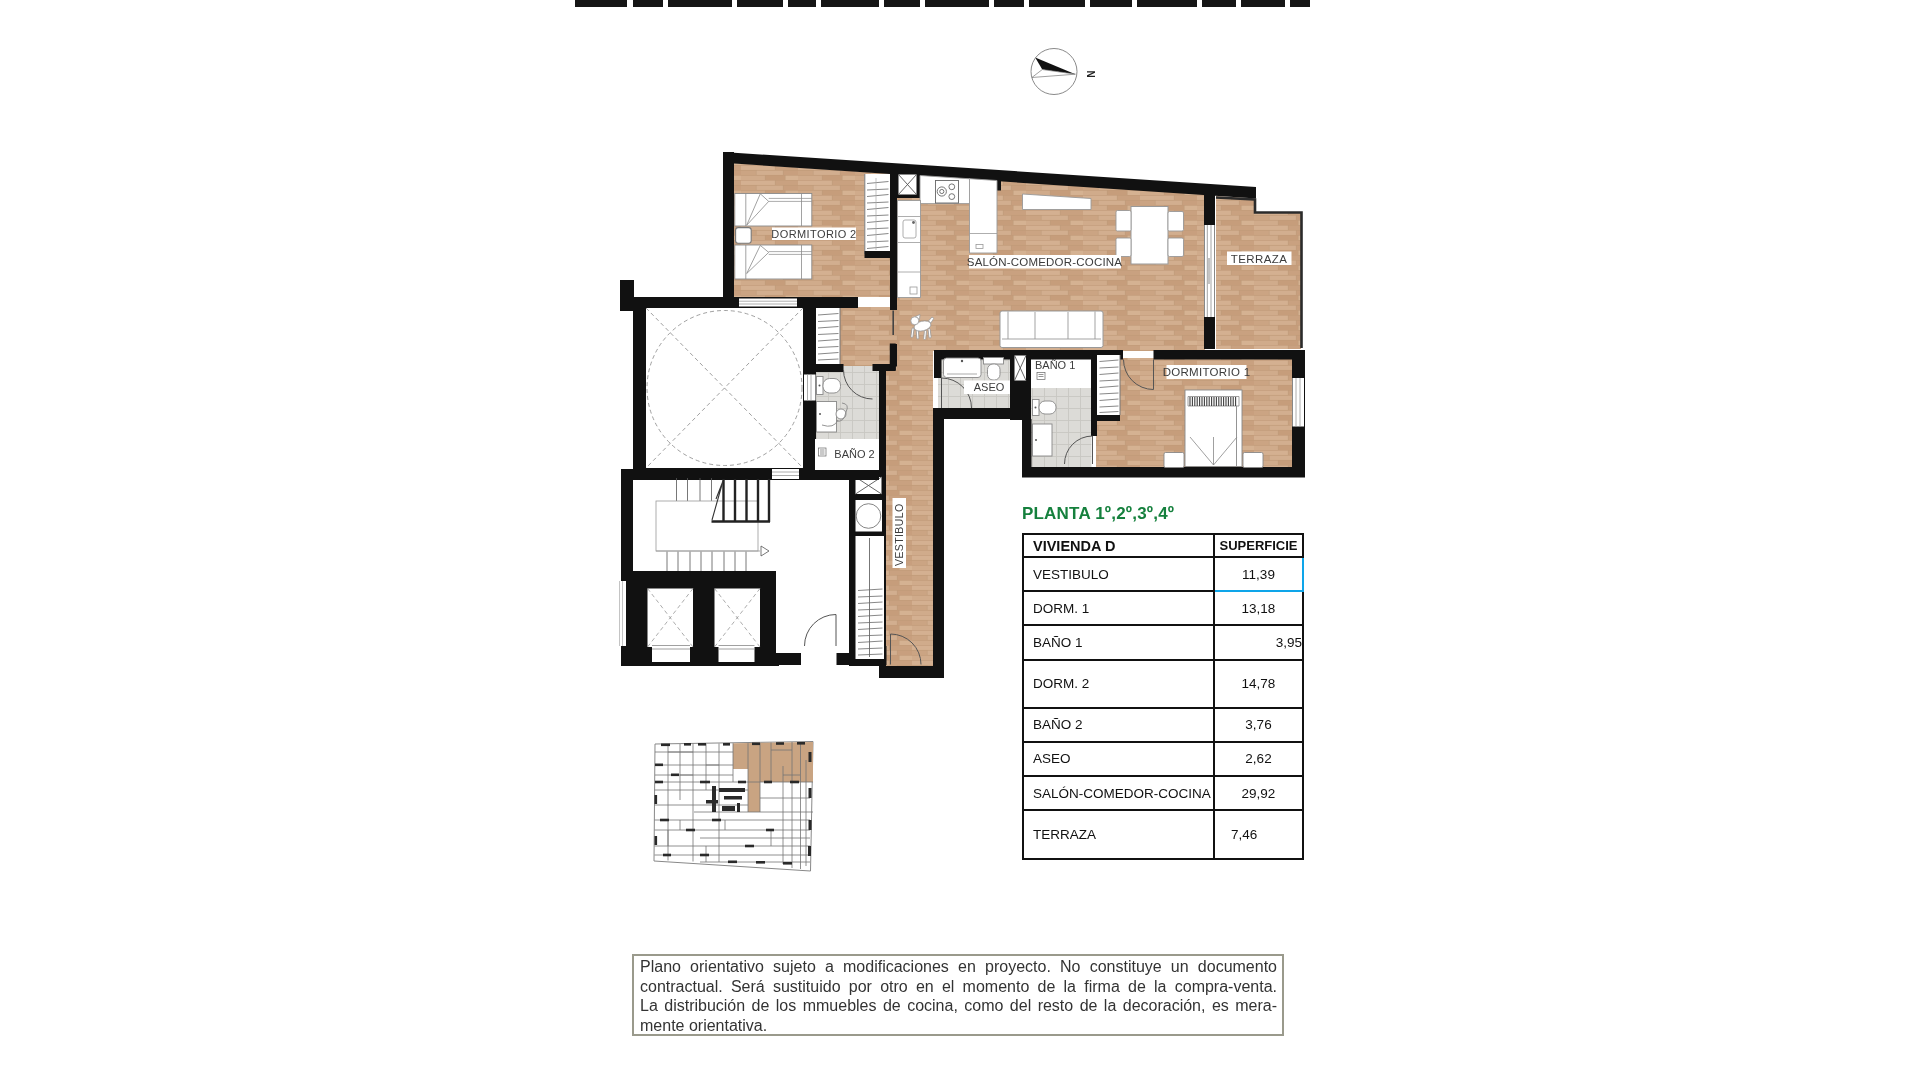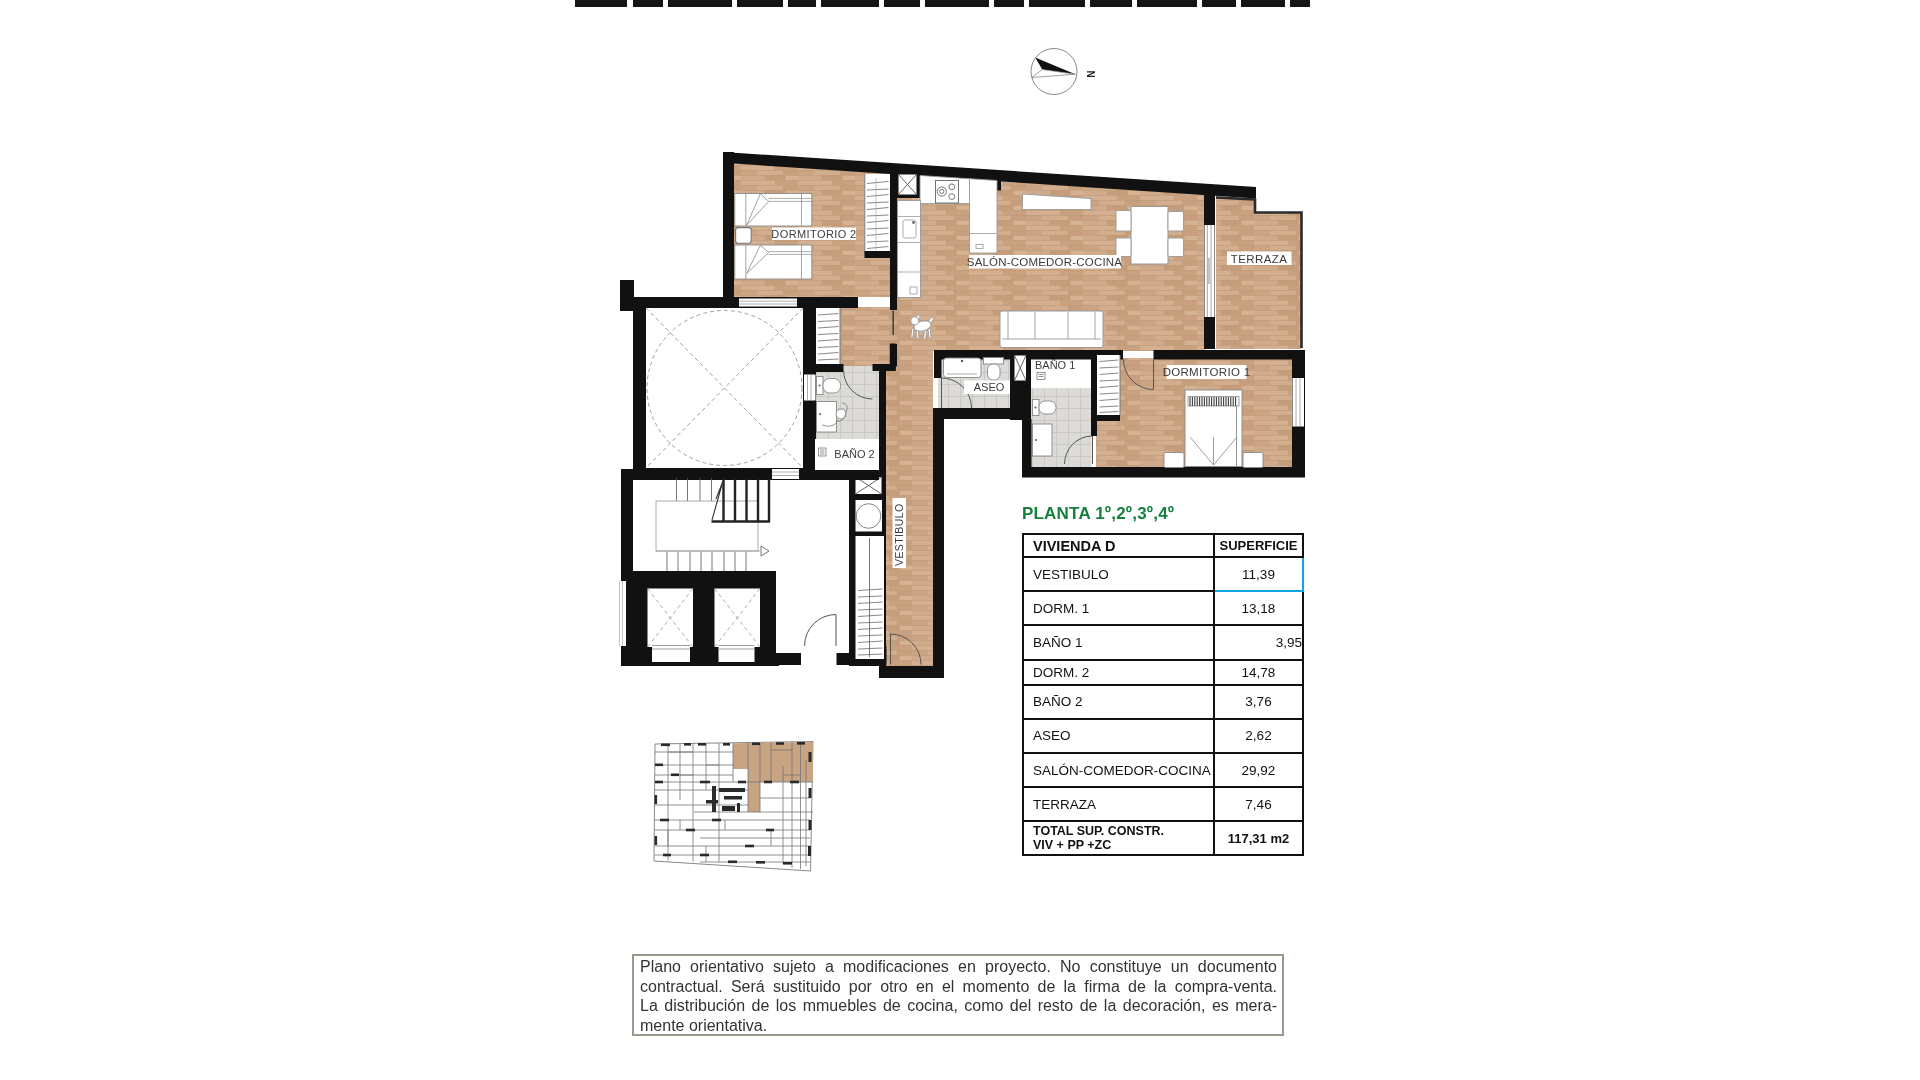--- a/index.html
+++ b/index.html
@@ -523,43 +523,39 @@
           <td style="border:2px solid #0ea5e9;padding:0;font-size:13.5px;text-align:center;">11,39</td>
         </tr>
 <tr style="height:34.2px">
           <td style="border:2px solid #111;padding:0 0 0 9px;font-size:13.5px;white-space:nowrap;">DORM. 1</td>
           <td style="border:2px solid #111;padding:0;font-size:13.5px;text-align:center;">13,18</td>
         </tr>
 <tr style="height:34.2px">
           <td style="border:2px solid #111;padding:0 0 0 9px;font-size:13.5px;white-space:nowrap;">BAÑO 1</td>
           <td style="border:2px solid #111;padding:0;font-size:13.5px;text-align:right;">3,95</td>
         </tr>
-<tr style="height:25px">
+<tr style="height:48px">
           <td style="border:2px solid #111;padding:0 0 0 9px;font-size:13.5px;white-space:nowrap;">DORM. 2</td>
           <td style="border:2px solid #111;padding:0;font-size:13.5px;text-align:center;">14,78</td>
         </tr>
 <tr style="height:34.2px">
           <td style="border:2px solid #111;padding:0 0 0 9px;font-size:13.5px;white-space:nowrap;">BAÑO 2</td>
           <td style="border:2px solid #111;padding:0;font-size:13.5px;text-align:center;">3,76</td>
         </tr>
 <tr style="height:34.2px">
           <td style="border:2px solid #111;padding:0 0 0 9px;font-size:13.5px;white-space:nowrap;">ASEO</td>
           <td style="border:2px solid #111;padding:0;font-size:13.5px;text-align:center;">2,62</td>
         </tr>
 <tr style="height:34.2px">
           <td style="border:2px solid #111;padding:0 0 0 9px;font-size:13.5px;white-space:nowrap;">SALÓN-COMEDOR-COCINA</td>
           <td style="border:2px solid #111;padding:0;font-size:13.5px;text-align:center;">29,92</td>
         </tr>
 <tr style="height:34.2px">
           <td style="border:2px solid #111;padding:0 0 0 9px;font-size:13.5px;white-space:nowrap;">TERRAZA</td>
-          <td style="border:2px solid #111;padding:0;font-size:13.5px;text-align:center;">7,46</td>
-        </tr>
-<tr style="height:33.4px">
-          <td style="border:2px solid #111;padding:0 0 0 9px;font-size:12.5px;font-weight:bold;line-height:14px;white-space:nowrap;">TOTAL SUP. CONSTR.<br>VIV + PP +ZC</td>
-          <td style="border:2px solid #111;padding:0;font-size:13px;font-weight:bold;text-align:center;">117,31 m2</td>
+          <td style="border:2px solid #111;padding:16px;font-size:13.5px;">7,46</td>
         </tr>
 </tbody>
     </table>
 
 <div class="abs" style="left:632px;top:954px;width:637px;height:74px;border:2px solid #9a9a8c;padding:1px 5px 3px 6px;font-size:16px;line-height:19.5px;color:#333;">
 <div style="text-align:justify;text-align-last:justify;">Plano orientativo sujeto a modificaciones en proyecto. No constituye un documento</div>
 <div style="text-align:justify;text-align-last:justify;">contractual. Será sustituido por otro en el momento de la firma de la compra-venta.</div>
 <div style="text-align:justify;text-align-last:justify;">La distribución de los mmuebles de cocina, como del resto de la decoración, es mera-</div>
 <div>mente orientativa.</div>
 </div>

